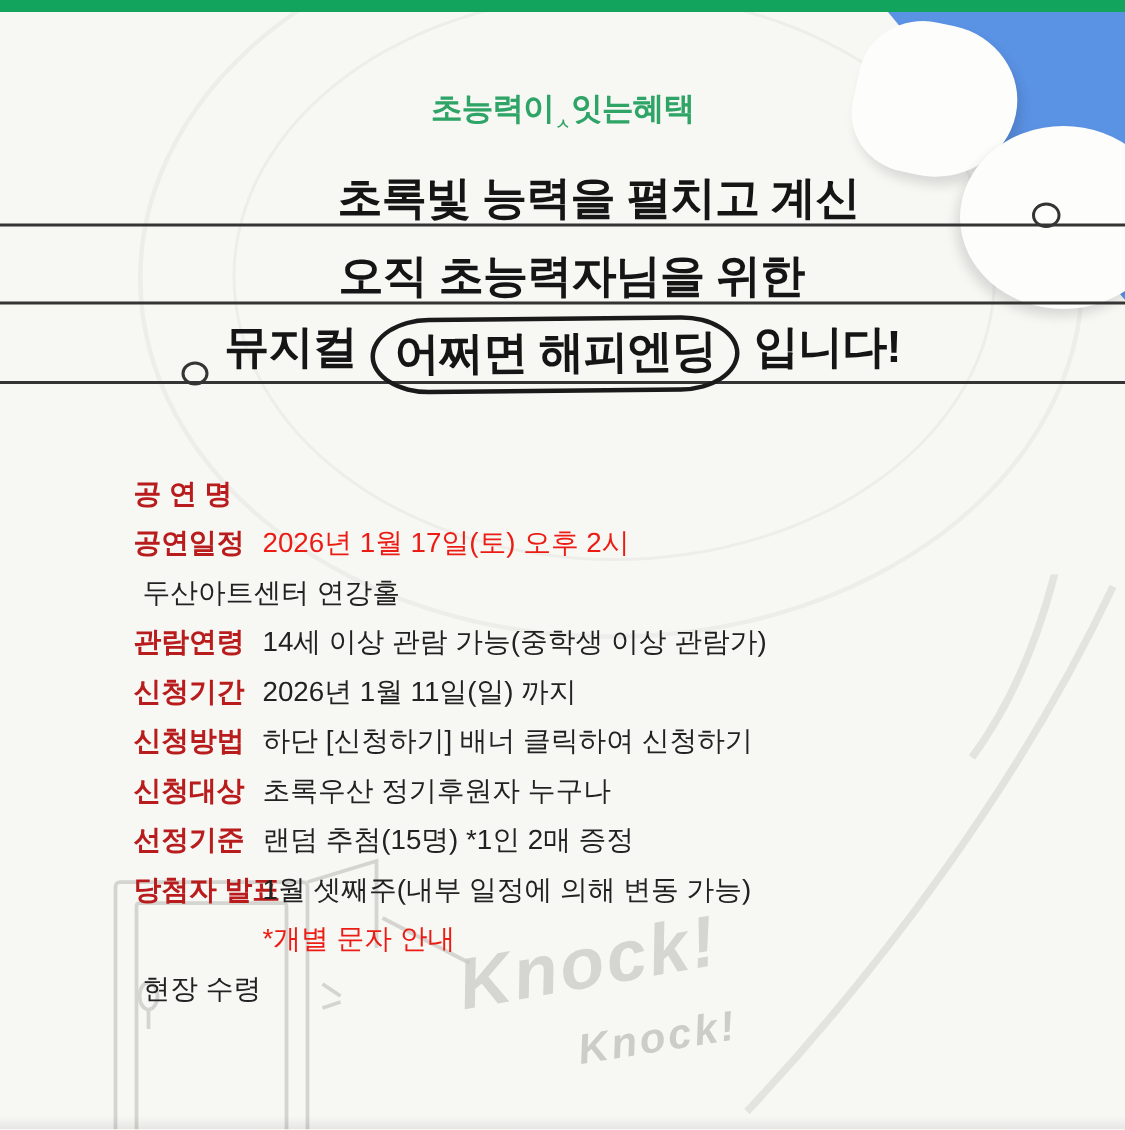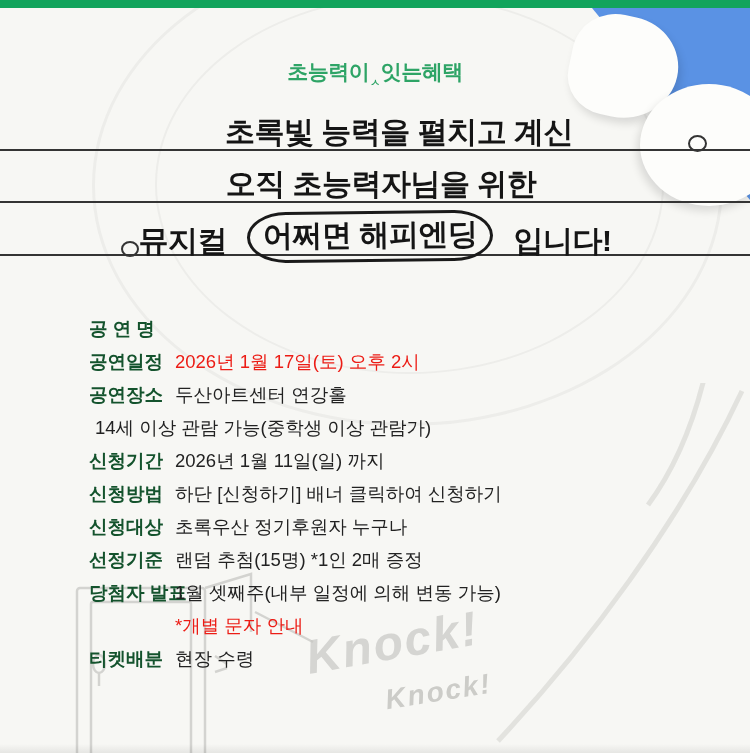--- a/index.html
+++ b/index.html
@@ -34,32 +34,32 @@
     background:linear-gradient(rgba(0,0,0,0),rgba(0,0,0,0.07));z-index:5;}
   
   .logo{position:absolute;left:0;right:0;top:58px;text-align:center;z-index:3;
     font-size:21px;font-weight:800;color:var(--logo-green,#2EA466);letter-spacing:-0.5px;}
   .logo .caret{display:inline-block;font-size:10px;transform:translateY(7px);margin:0 1px;}
   
   .title-line{position:absolute;left:0;right:0;text-align:center;z-index:3;
     font-size:30px;font-weight:600;color:#151515;letter-spacing:-0.5px;}
   .t1{top:112px;margin-left:48px;}
   .t2{top:164px;margin-left:12px;}
-  .t3{top:211px;display:flex;justify-content:center;align-items:flex-end;gap:20px;}
+  .t3{top:211px;display:flex;justify-content:center;align-items:flex-start;gap:9px;}
   .rule{position:absolute;left:0;right:0;border-top:2px solid #343434;z-index:2;}
   .r1{top:149px;} .r2{top:201px;} .r3{top:254px;}
   .loop{position:absolute;border:2px solid #343434;border-radius:50%;background:transparent;z-index:3;}
   .loop1{left:688px;top:135px;width:15px;height:13px;}
   .loop3{left:121px;top:241px;width:14px;height:12px;}
   .oval{display:inline-block;border:3px solid #1a1a1a;border-radius:46px/30px;
     padding:1px 13px 3px;font-weight:800;transform:rotate(-0.6deg);}
   
   .details{position:absolute;left:89px;top:312px;width:600px;z-index:4;}
   .row{display:flex;align-items:flex-start;line-height:33px;font-size:18.5px;}
-  .row .label{width:80px;flex-shrink:0;font-weight:700;white-space:nowrap;color:#14532d;}
+  .row .label{width:80px;flex-shrink:0;font-weight:700;white-space:nowrap;color:#b91c1c;}
   .row .value{margin-left:6px;font-weight:400;color:#222;white-space:nowrap;}
   .red{color:var(--accent-red,#EC1C15) !important;}
   .note{line-height:33px;}
 </style>
 </head>
 <body>
 
 <div class="canvas">
 
   <div class="arc-ellipse arc-1"></div>
@@ -112,24 +112,24 @@
 
   <div class="details">
     <div class="row">
       <span class="label">공 연 명</span>
     </div>
     <div class="row">
       <span class="label">공연일정</span>
       <span class="value red">2026년 1월 17일(토) 오후 2시</span>
     </div>
     <div class="row">
-      <span class="label">공연장소</span>
       <span class="value">두산아트센터 연강홀</span>
     </div>
     <div class="row">
+      <span class="label">관람연령</span>
       <span class="value">14세 이상 관람 가능(중학생 이상 관람가)</span>
     </div>
     <div class="row">
       <span class="label">신청기간</span>
       <span class="value">2026년 1월 11일(일) 까지</span>
     </div>
     <div class="row">
       <span class="label">신청방법</span>
       <span class="value">하단 [신청하기] 배너 클릭하여 신청하기</span>
     </div>
@@ -142,19 +142,18 @@
       <span class="value">랜덤 추첨(15명) *1인 2매 증정</span>
     </div>
     <div class="row">
       <span class="label">당첨자 발표</span>
       <span class="value">
         <span>1월 셋째주(내부 일정에 의해 변동 가능)</span>
         <span class="note red" style="display:block">*개별 문자 안내</span>
       </span>
     </div>
     <div class="row">
-      <span class="label">티켓배분</span>
       <span class="value">현장 수령</span>
     </div>
   </div>
 
   <div class="bottom-shade"></div>
 </div>
 
 </body></html>

